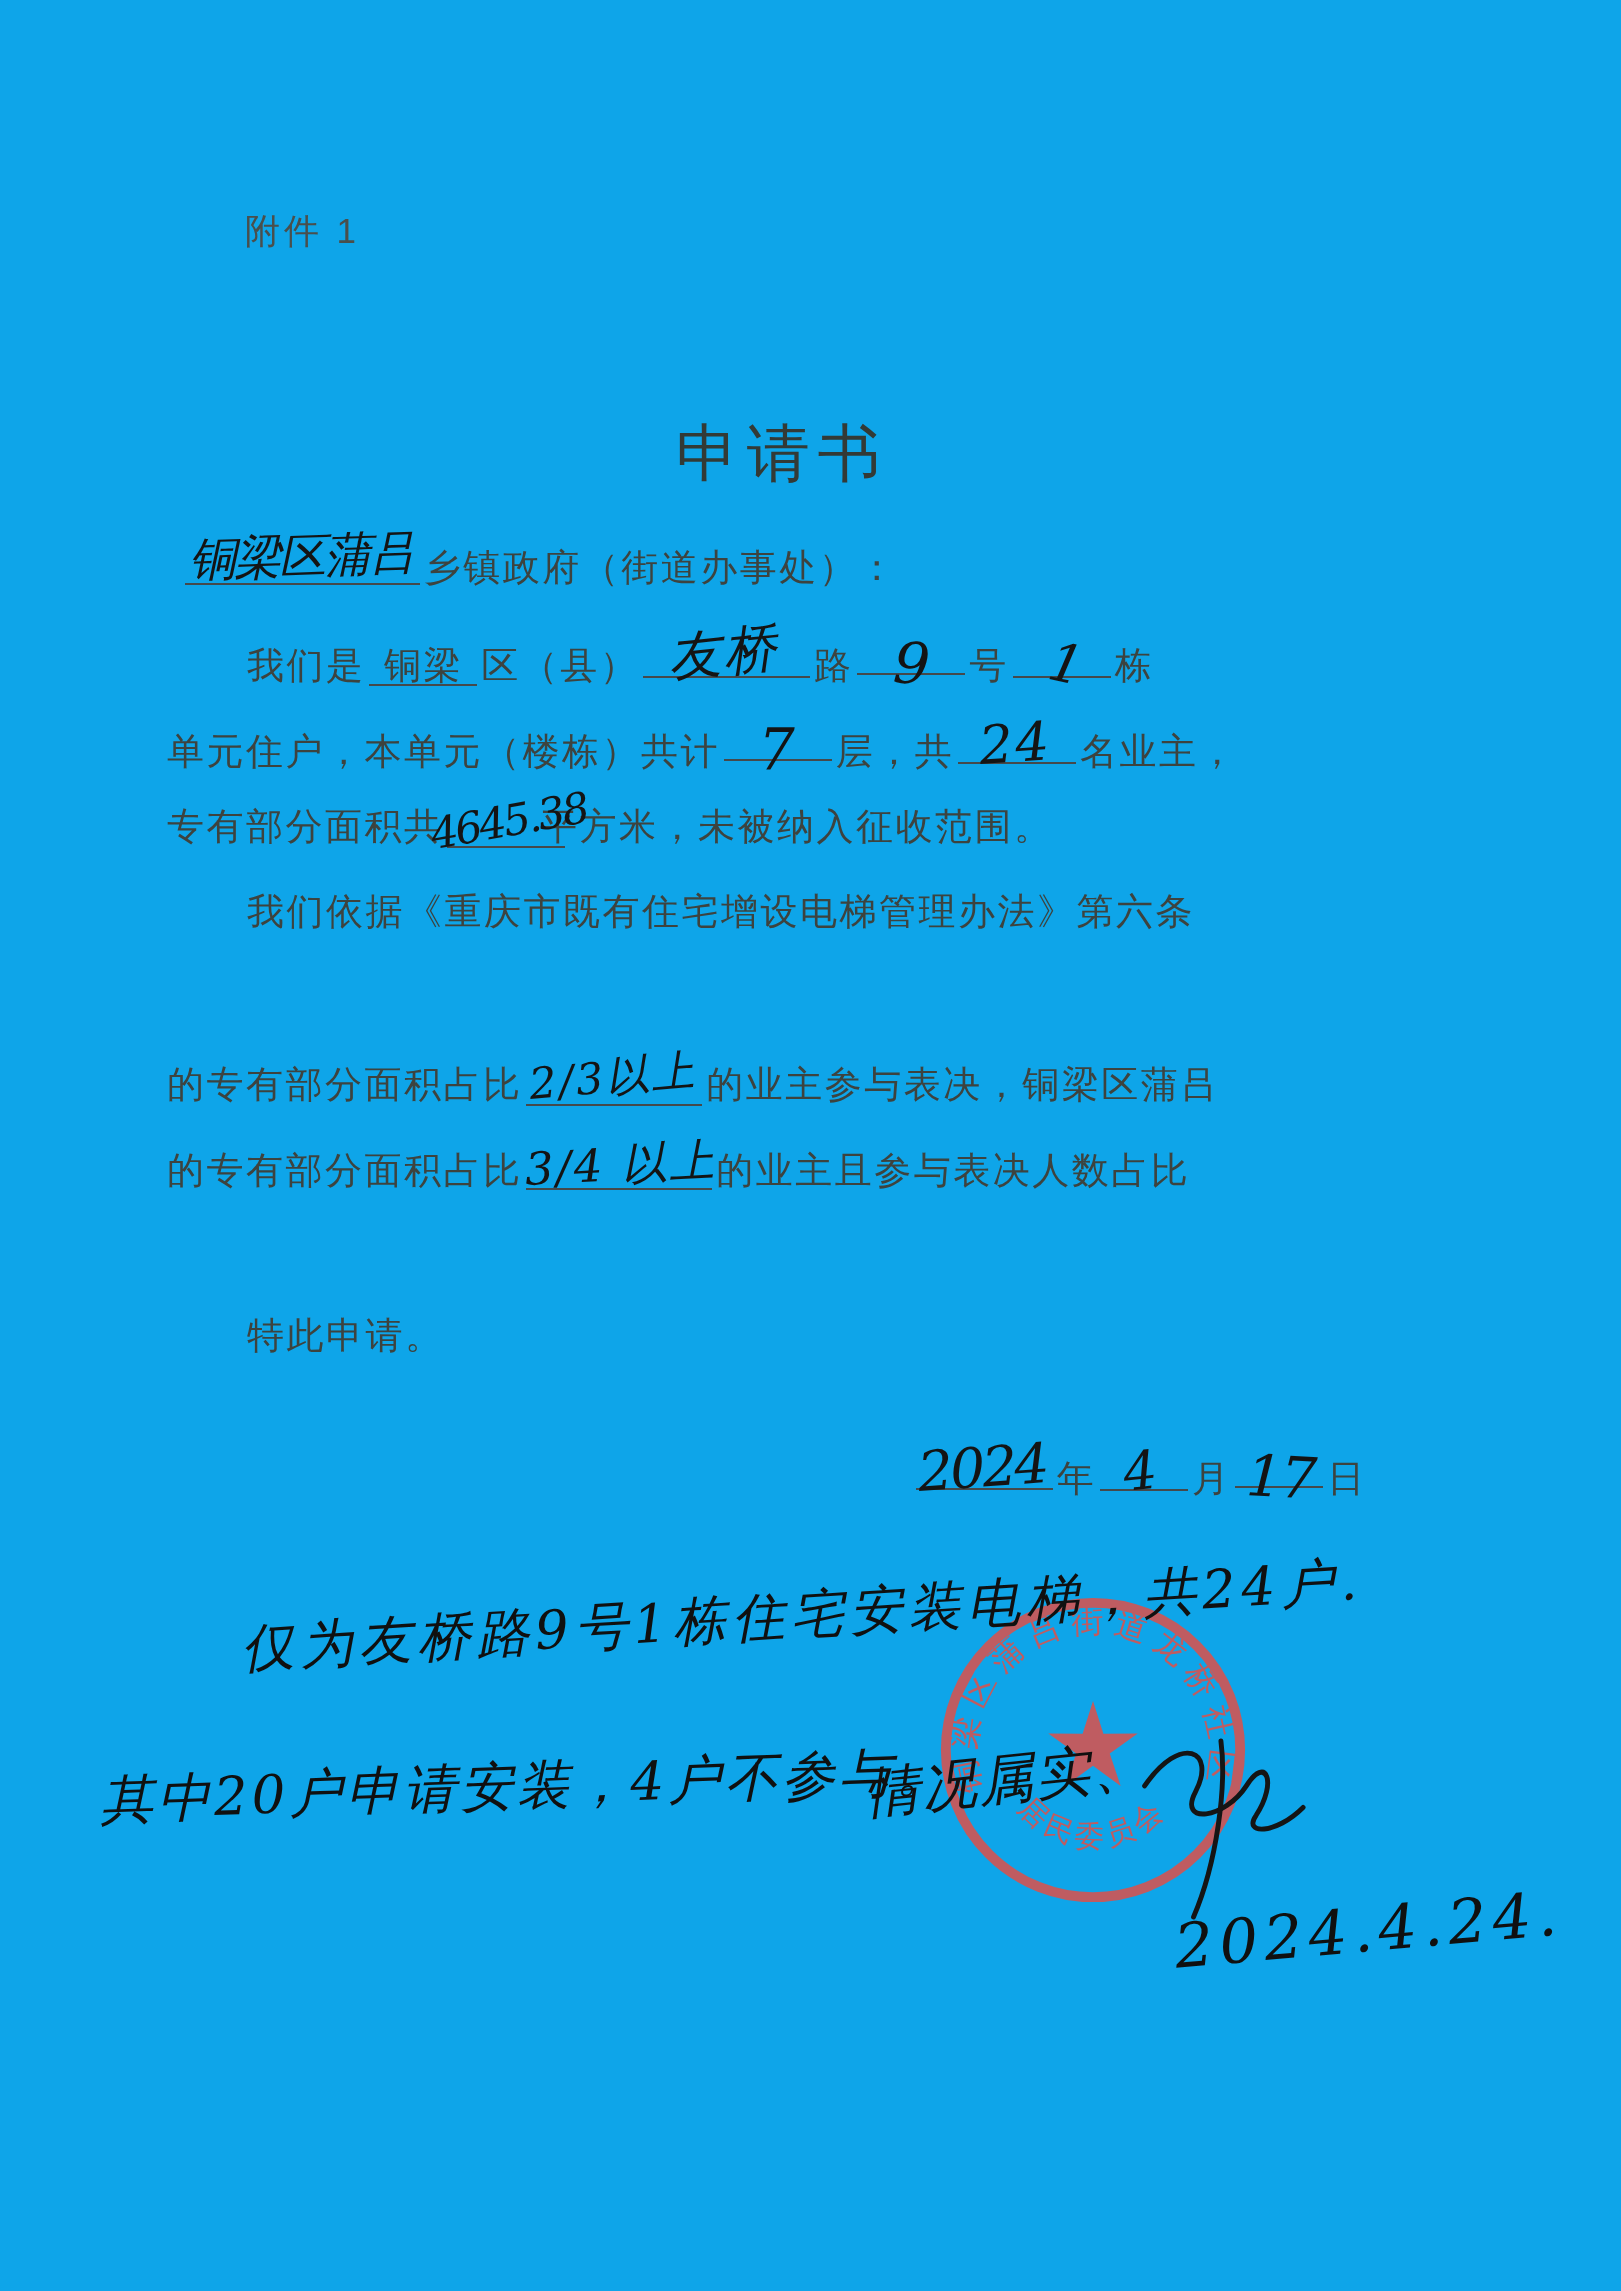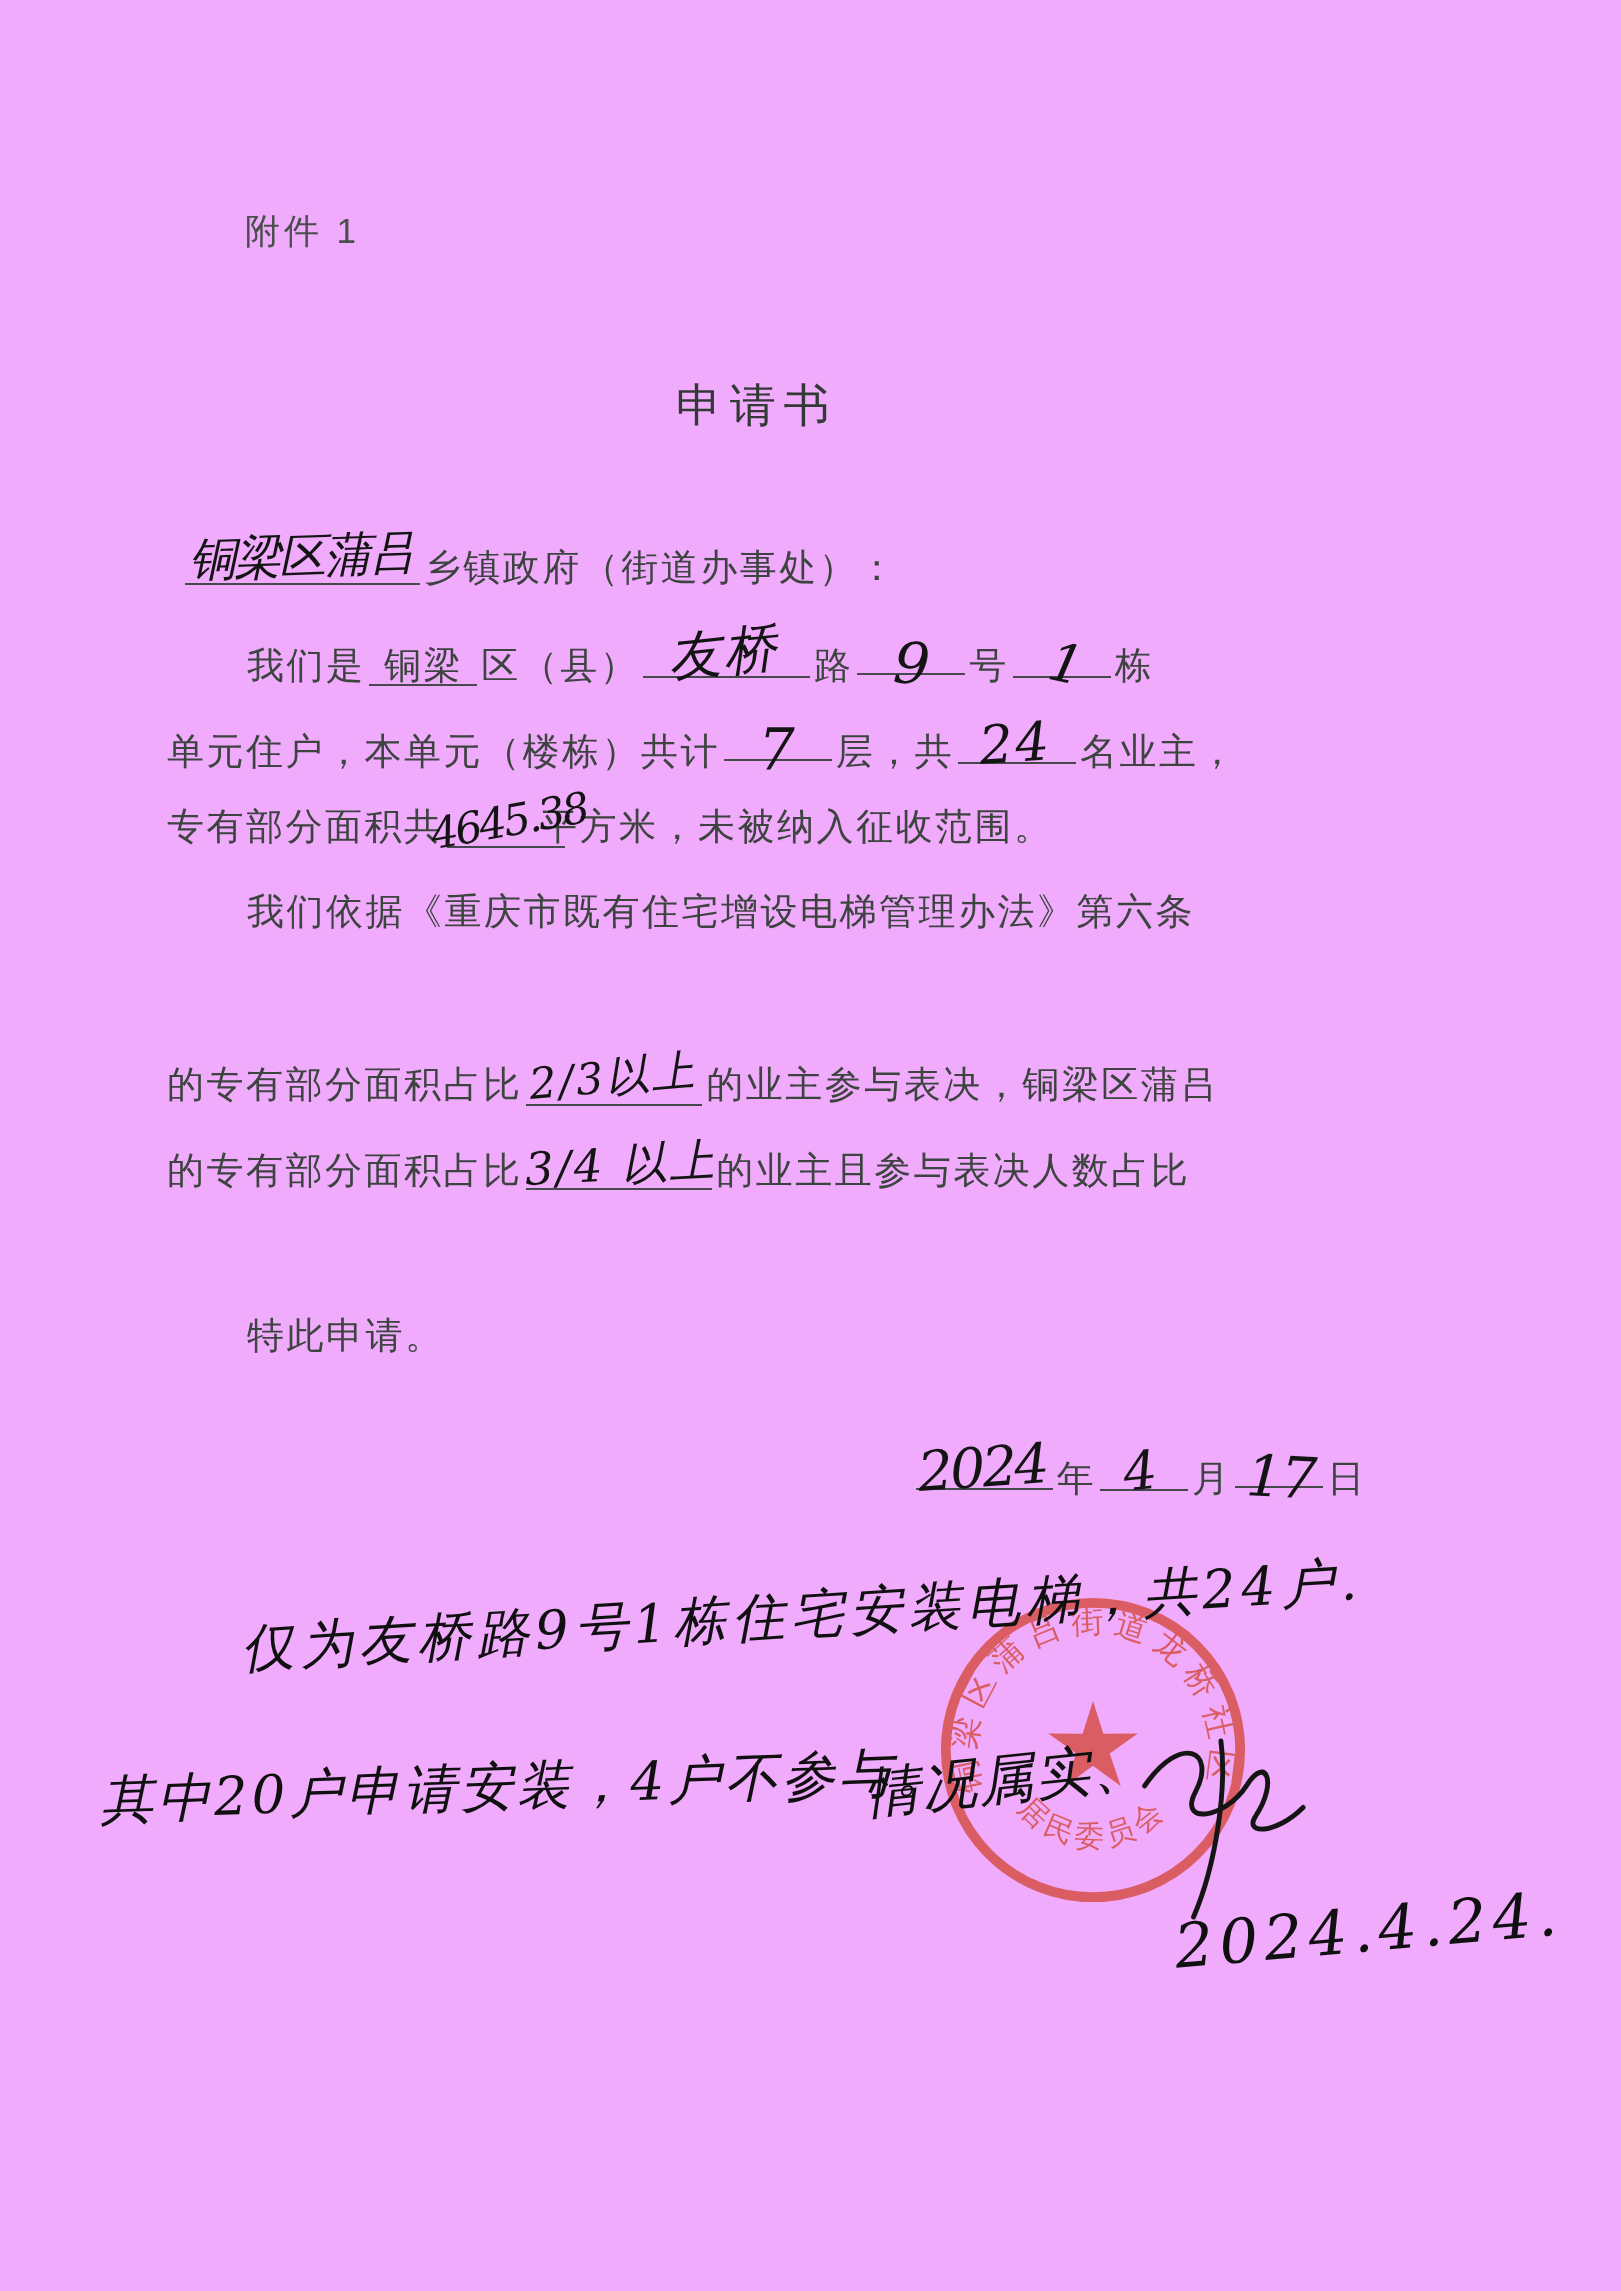--- a/index.html
+++ b/index.html
@@ -1,32 +1,32 @@
 <!DOCTYPE html>
 <html><head>
 <meta charset="utf-8">
 <style>
   html,body{margin:0;padding:0;background:#e8e8e8;}
   .page{
     position:relative;
     width:1621px;height:2292px;
-    background:#f0abfc;
+    background:#0ea5e9;
     overflow:hidden;
     font-family:"Liberation Sans", sans-serif;
   }
   .printed{color:#3d433f;}
   .line{
     position:absolute;
     white-space:nowrap;
     font-size:37px;
     letter-spacing:2.5px;
     color:#3d433f;
   }
   .attach{font-size:35px;color:#4a4f4c;letter-spacing:3.9px;}
-  .title{font-size:46px;letter-spacing:7.8px;color:#333a36;font-weight:500;}
+  .title{font-size:63px;letter-spacing:7.8px;color:#333a36;font-weight:500;margin-top:36px;}
   .fill{
     display:inline-block;
     border-bottom:2.9px solid #45494b;
     text-align:center;
     margin:0 3.9px;
     height:43px;
     vertical-align:baseline;
   }
   .hw{
     display:inline-block;

